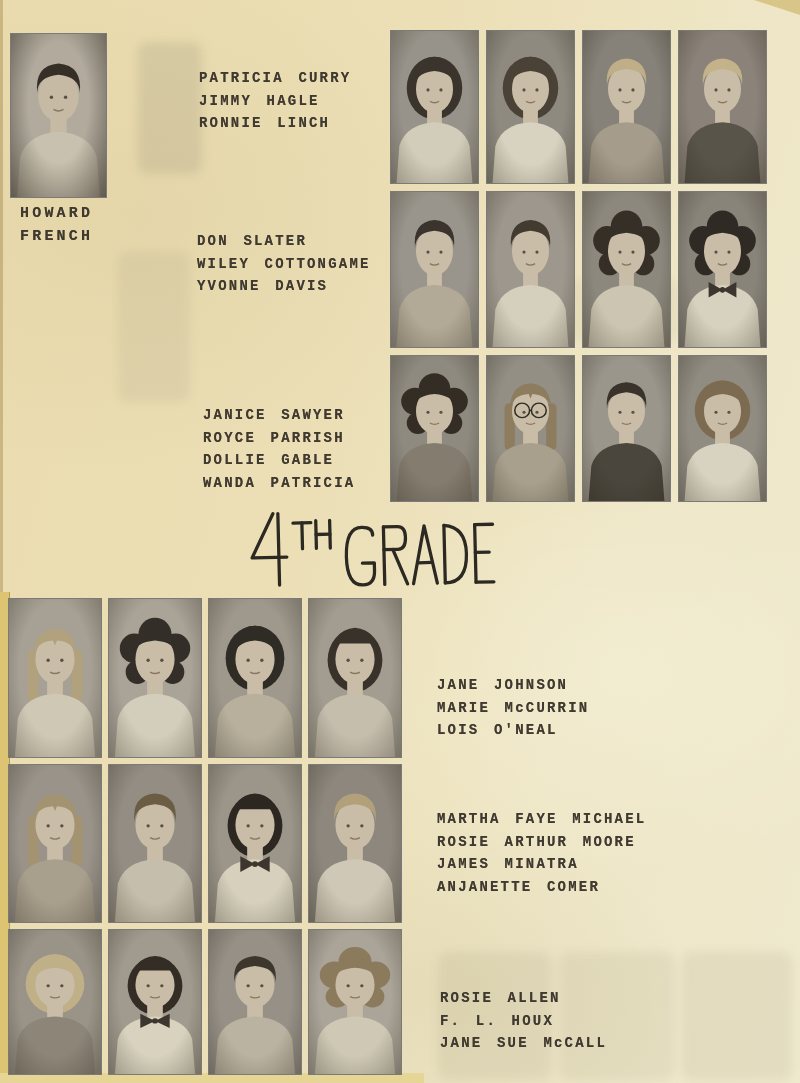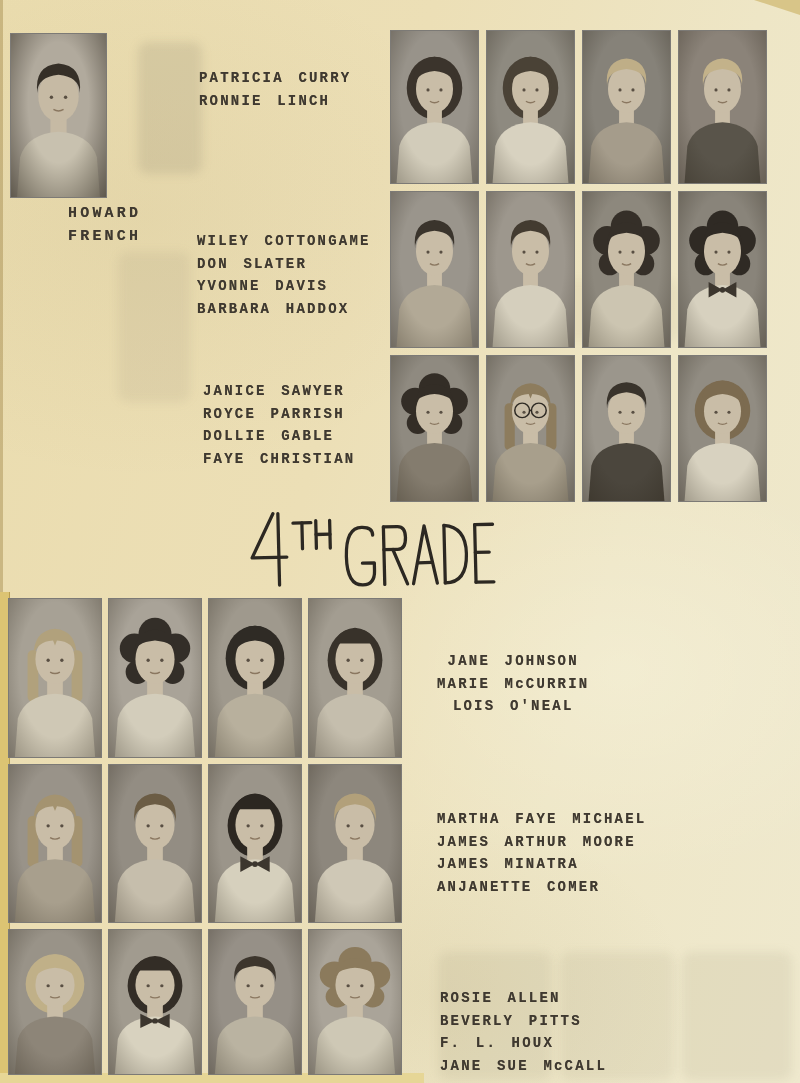--- a/index.html
+++ b/index.html
@@ -39,25 +39,25 @@
   .featured-photo{position:absolute;left:10px;top:33px;width:95px;height:163px;}
   .featured-photo .vig{background:radial-gradient(ellipse at 50% 42%, rgba(0,0,0,0) 45%, rgba(28,22,12,.55) 100%);}
 
   .grid{position:absolute;display:grid;}
   .grid-top-right{left:390px;top:30px;grid-template-columns:repeat(4,89px);grid-template-rows:154px 157px 147px;column-gap:7px;row-gap:7px;}
   .grid-bottom-left{left:8px;top:598px;grid-template-columns:repeat(4,94px);grid-template-rows:160px 159px 146px;column-gap:6px;row-gap:6px;}
 
   .name-list{position:absolute;color:#3f3930;font-weight:700;font-size:14px;line-height:22.5px;letter-spacing:2.2px;word-spacing:4px;white-space:nowrap;text-shadow:0 0 .5px rgba(63,57,48,.65);}
   .list-1{left:199px;top:67px;}
   .list-2{left:197px;top:230px;}
-  .list-3{left:203px;top:380px;}
-  .list-4{left:437px;top:650px;text-align:center;}
+  .list-3{left:203px;top:404px;}
+  .list-4{left:437px;top:674px;}
   .list-5{left:437px;top:808px;}
   .list-6{left:440px;top:987px;}
-  .featured-caption{left:20px;top:202px;font-size:15px;line-height:23px;letter-spacing:3.2px;margin-left:48px;}
+  .featured-caption{left:20px;top:202px;font-size:15px;line-height:23px;letter-spacing:3.2px;}
 
   .grade-title{position:absolute;left:244px;top:504px;width:258px;height:90px;transform:rotate(-1.4deg);}
   .grade-title svg{display:block;width:100%;height:100%;}
   .sr-only{position:absolute;width:1px;height:1px;overflow:hidden;clip:rect(0 0 0 0);white-space:nowrap;}
 </style>
 </head>
 <body>
 
 <div class="page">
 
@@ -85,48 +85,47 @@
     </svg>
       <div class="vig"></div>
     </div>
   <div class="name-list featured-caption">
       <div>HOWARD</div>
       <div>FRENCH</div>
     </div>
 
   <div class="name-list list-1">
       <div>PATRICIA CURRY</div>
+      <div>JIMMY HAGLE</div>
       <div>RONNIE LINCH</div>
     </div>
   <div class="name-list list-2">
+      <div>DON SLATER</div>
       <div>WILEY COTTONGAME</div>
-      <div>DON SLATER</div>
       <div>YVONNE DAVIS</div>
-      <div>BARBARA HADDOX</div>
     </div>
   <div class="name-list list-3">
       <div>JANICE SAWYER</div>
       <div>ROYCE PARRISH</div>
       <div>DOLLIE GABLE</div>
-      <div>FAYE CHRISTIAN</div>
+      <div>WANDA PATRICIA</div>
     </div>
   <div class="name-list list-4">
       <div>JANE JOHNSON</div>
       <div>MARIE McCURRIN</div>
       <div>LOIS O'NEAL</div>
     </div>
   <div class="name-list list-5">
       <div>MARTHA FAYE MICHAEL</div>
-      <div>JAMES ARTHUR MOORE</div>
+      <div>ROSIE ARTHUR MOORE</div>
       <div>JAMES MINATRA</div>
       <div>ANJANETTE COMER</div>
     </div>
   <div class="name-list list-6">
       <div>ROSIE ALLEN</div>
-      <div>BEVERLY PITTS</div>
       <div>F. L. HOUX</div>
       <div>JANE SUE McCALL</div>
     </div>
 
   <div class="grade-title" role="img" aria-label="4TH GRADE">
     <span class="sr-only">4TH GRADE</span>
     <svg viewBox="0 0 260 88">
       <g fill="none" stroke="#2c2822" stroke-width="3.3" stroke-linecap="round" stroke-linejoin="round">
 
         <path d="M30,6 L8,50 L43,50"></path>

